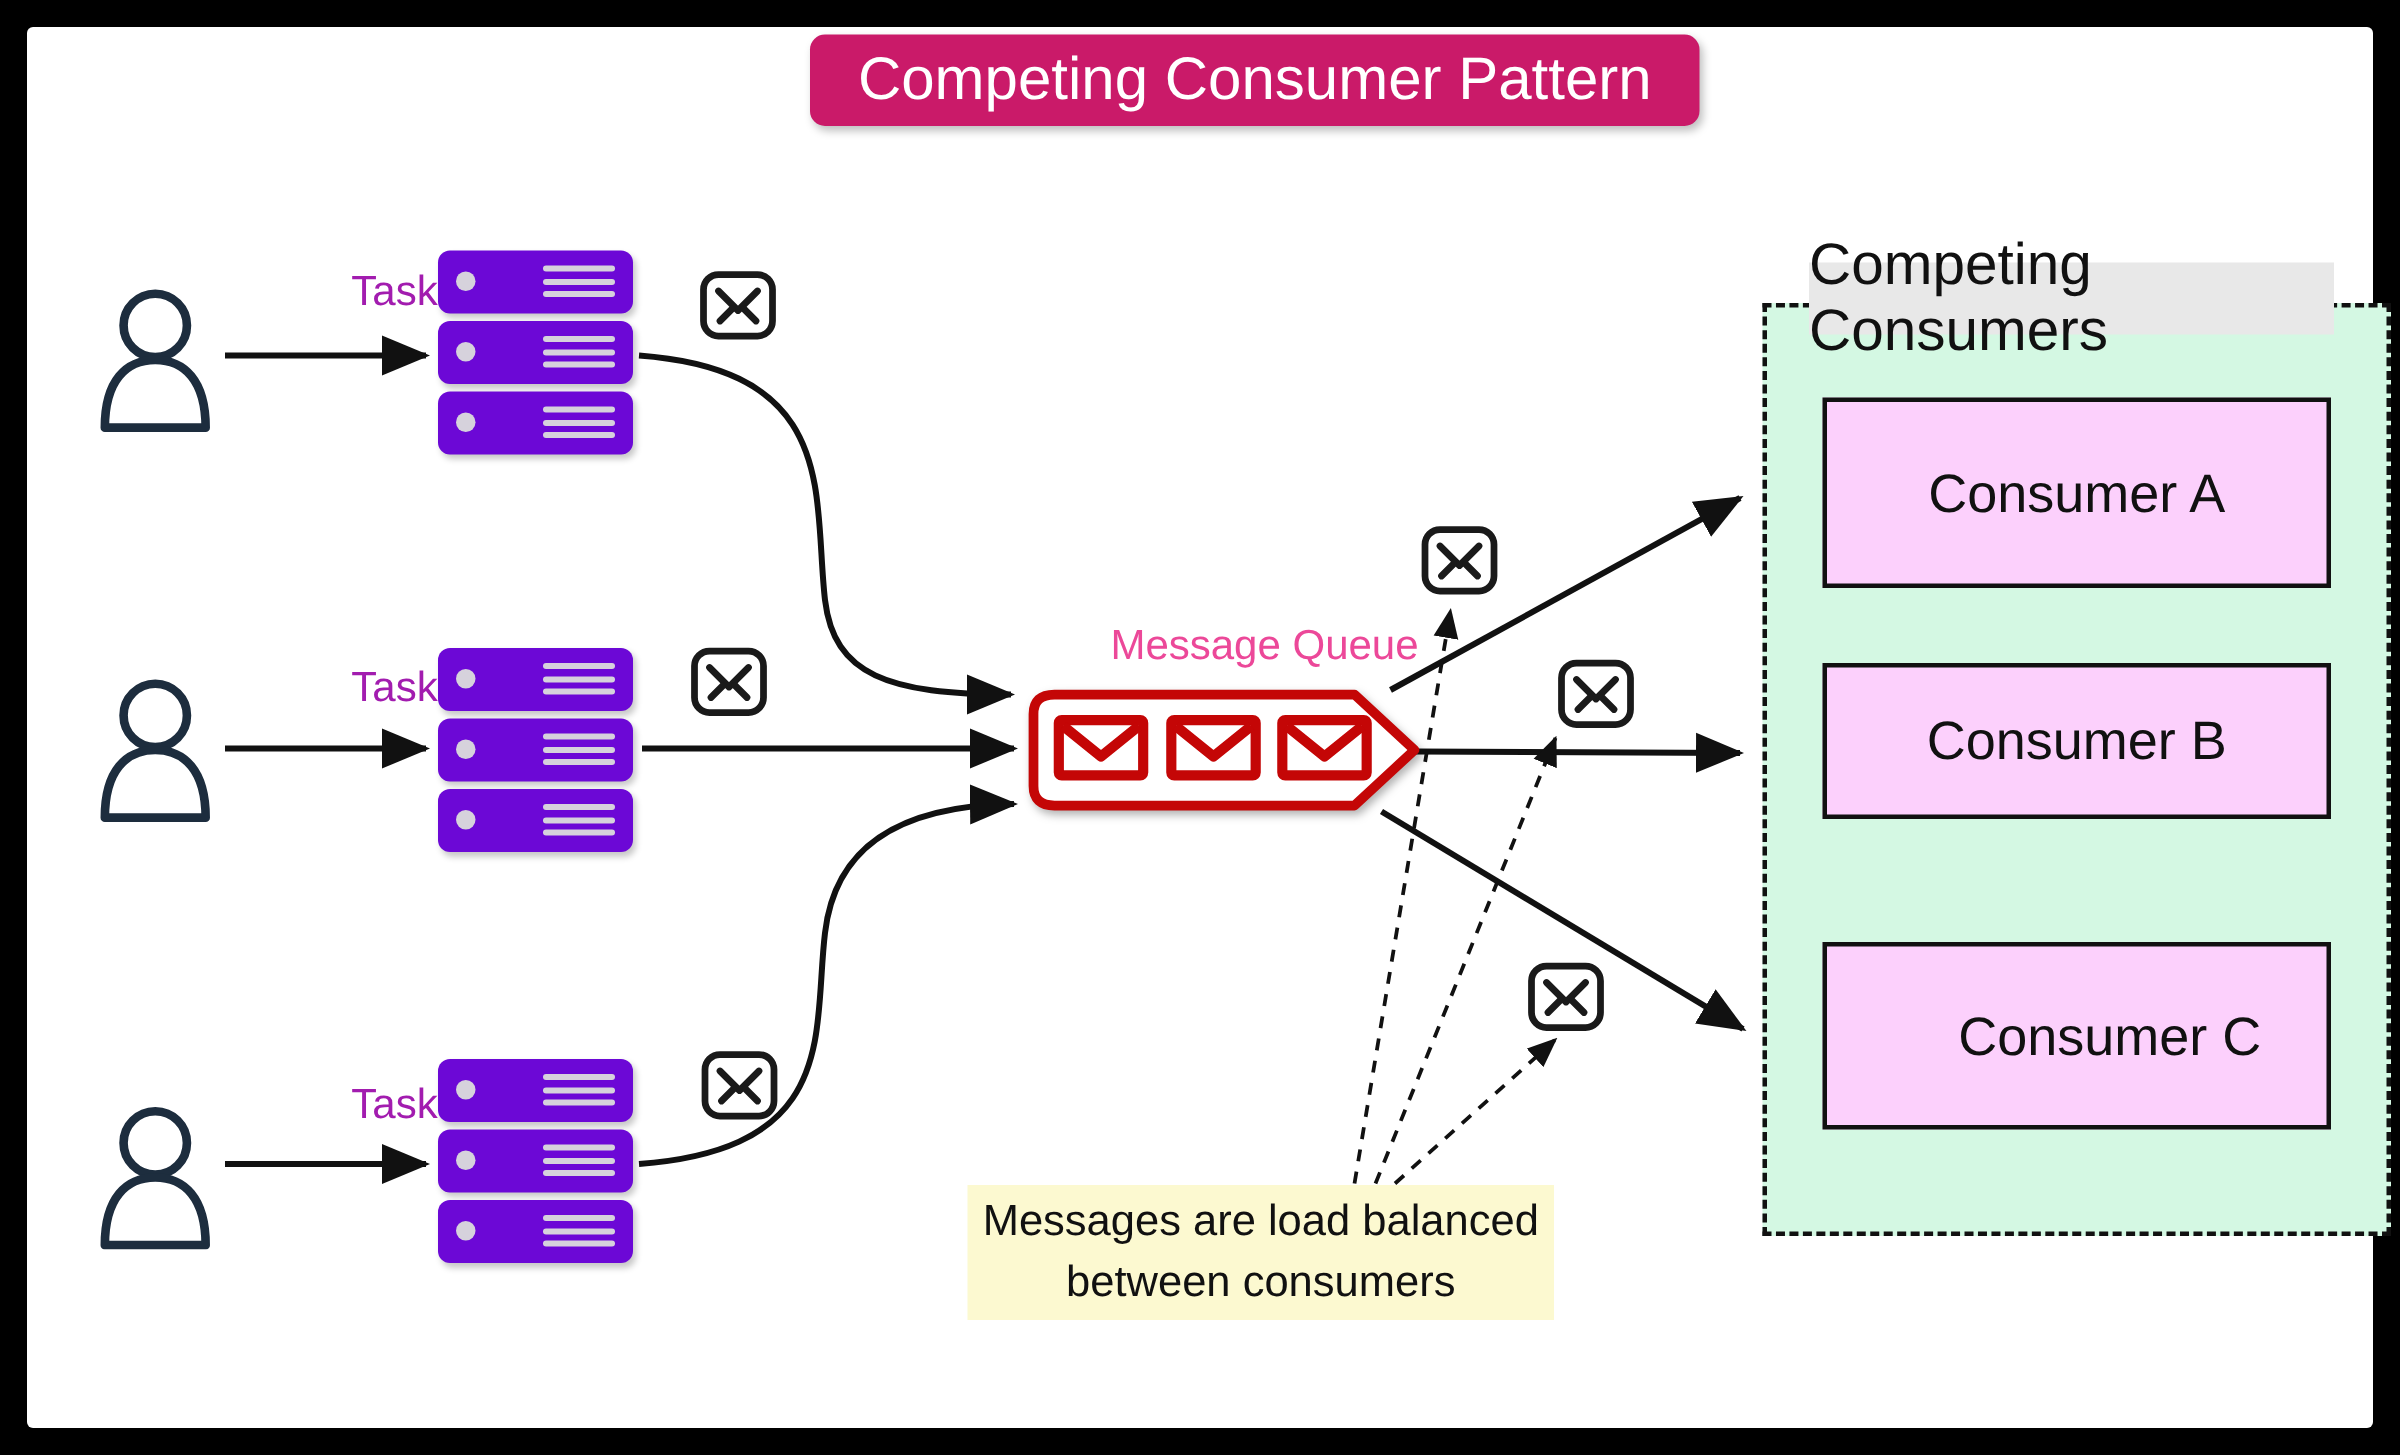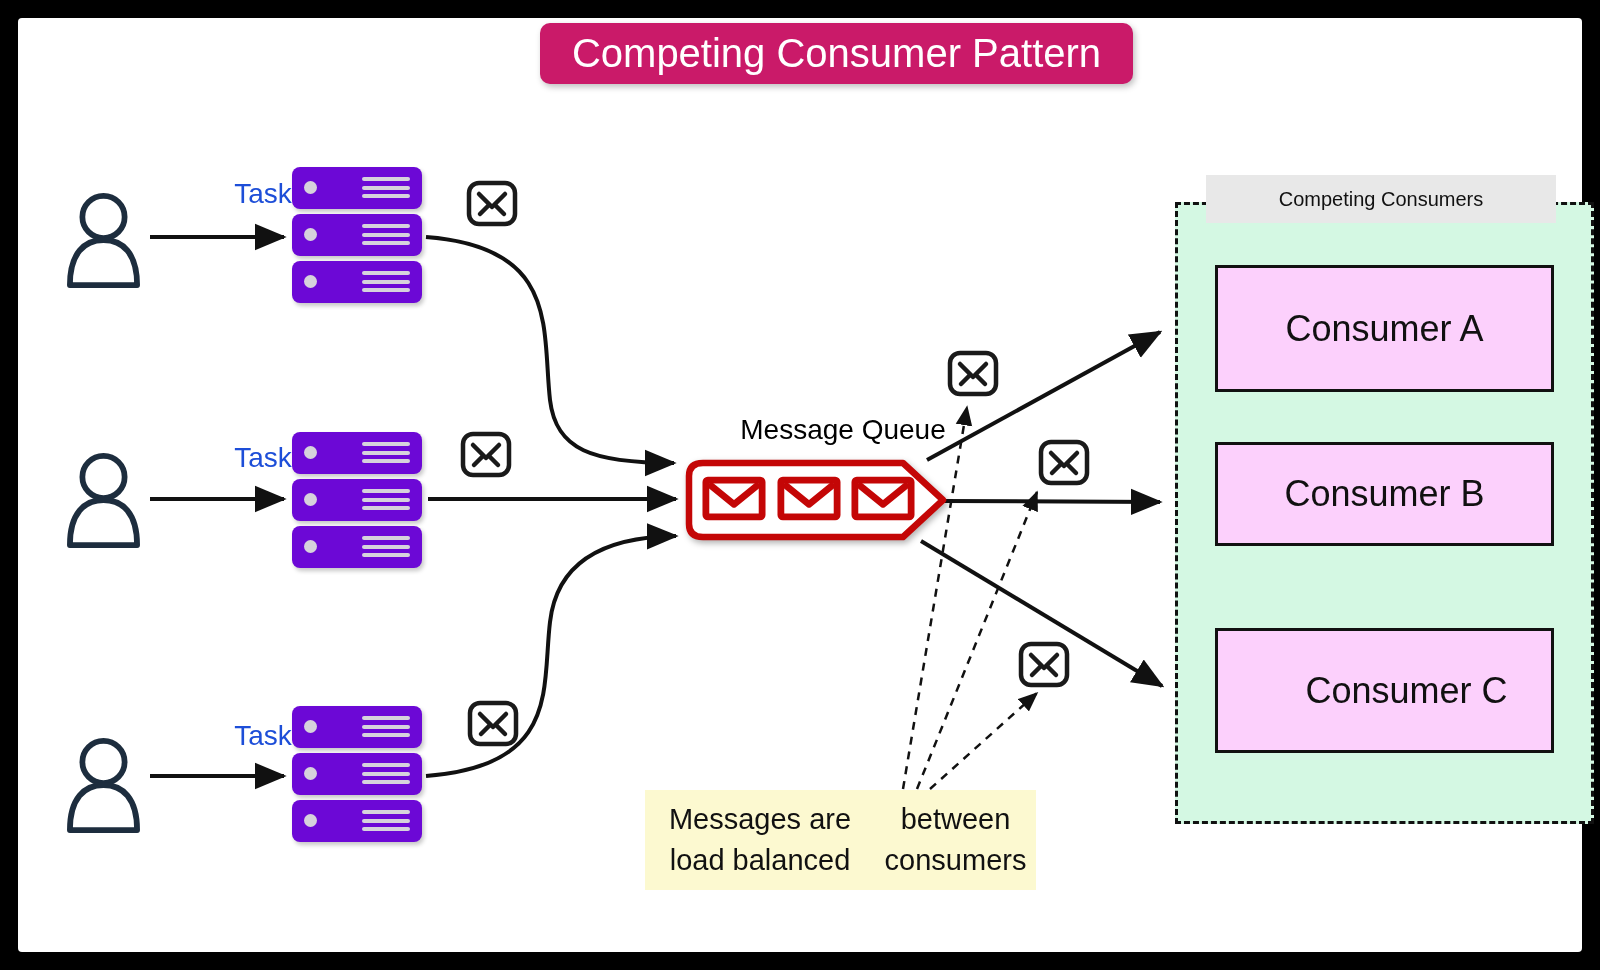--- a/index.html
+++ b/index.html
@@ -14,48 +14,48 @@
   .abs { position:absolute;margin-left:48px; }
 
   .title-badge {
     left:474px; top:5px; width:593px; height:61px;
     background:#ca1a69; border-radius:10px; color:#ffffff;
     font-size:40px; display:flex; align-items:center; justify-content:center;
     box-shadow:2px 3px 6px rgba(0,0,0,0.25); z-index:6;
   }
 
   .task-label {
-    width:90px; text-align:center; font-size:28px; color:#1d4ed8; z-index:5;
+    width:90px; text-align:center; font-size:28px; color:#a21caf; z-index:5;
   }
 
   .queue-label {
     left:632px; top:396px; width:290px; text-align:center;
-    font-size:28px; color:#000000; z-index:5;
+    font-size:28px; color:#ec4899; z-index:5;
   }
 
   .group-box {
     left:1109px; top:184px; width:413px; height:616px;
     background:#d4f8e3; border:3px dashed #111; z-index:1;
   }
   .group-label {
     left:1140px; top:157px; width:350px; height:48px;
-    background:#e8e8e8; color:#111; font-size:20px;
+    background:#e8e8e8; color:#111; font-size:39px;
     display:flex; align-items:center; justify-content:center; z-index:2;
   }
 
   .consumer-box {
     left:1149px; width:339px; background:#fcd0fc; border:3px solid #111;
     color:#111; font-size:36px; display:flex; align-items:center; justify-content:center;
     z-index:2; box-sizing:border-box;
   }
 
   .note-box {
-    left:579px; top:772px; width:391px; height:100px;
+    left:579px; top:772px; width:391px; height:90px;
     background:#fcf9d0; color:#111; font-size:29px; line-height:1.4;
-    display:flex; flex-direction:row; align-items:center; justify-content:center;
+    display:flex; flex-direction:column; align-items:center; justify-content:center;
     text-align:center; z-index:2;
   }
 
   .server-stack { width:130px; z-index:3; position:absolute; }
   .server-unit {
     position:relative; height:42px; margin-bottom:5px; background:#6c08d6;
     border-radius:8px; box-shadow:2px 3px 4px rgba(0,0,0,0.22);
   }
   .server-dot {
     position:absolute; left:12px; top:14px; width:13px; height:13px;

